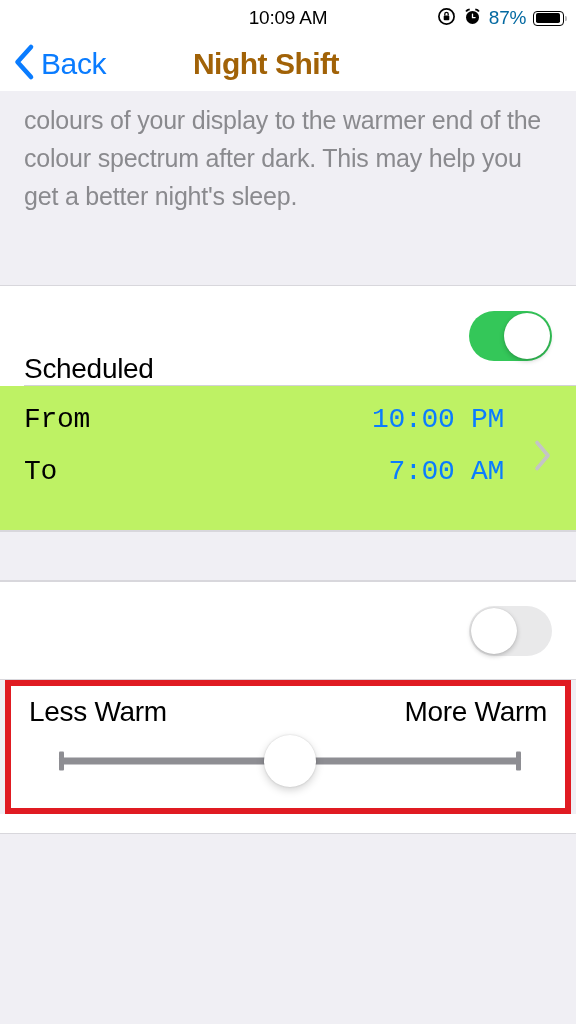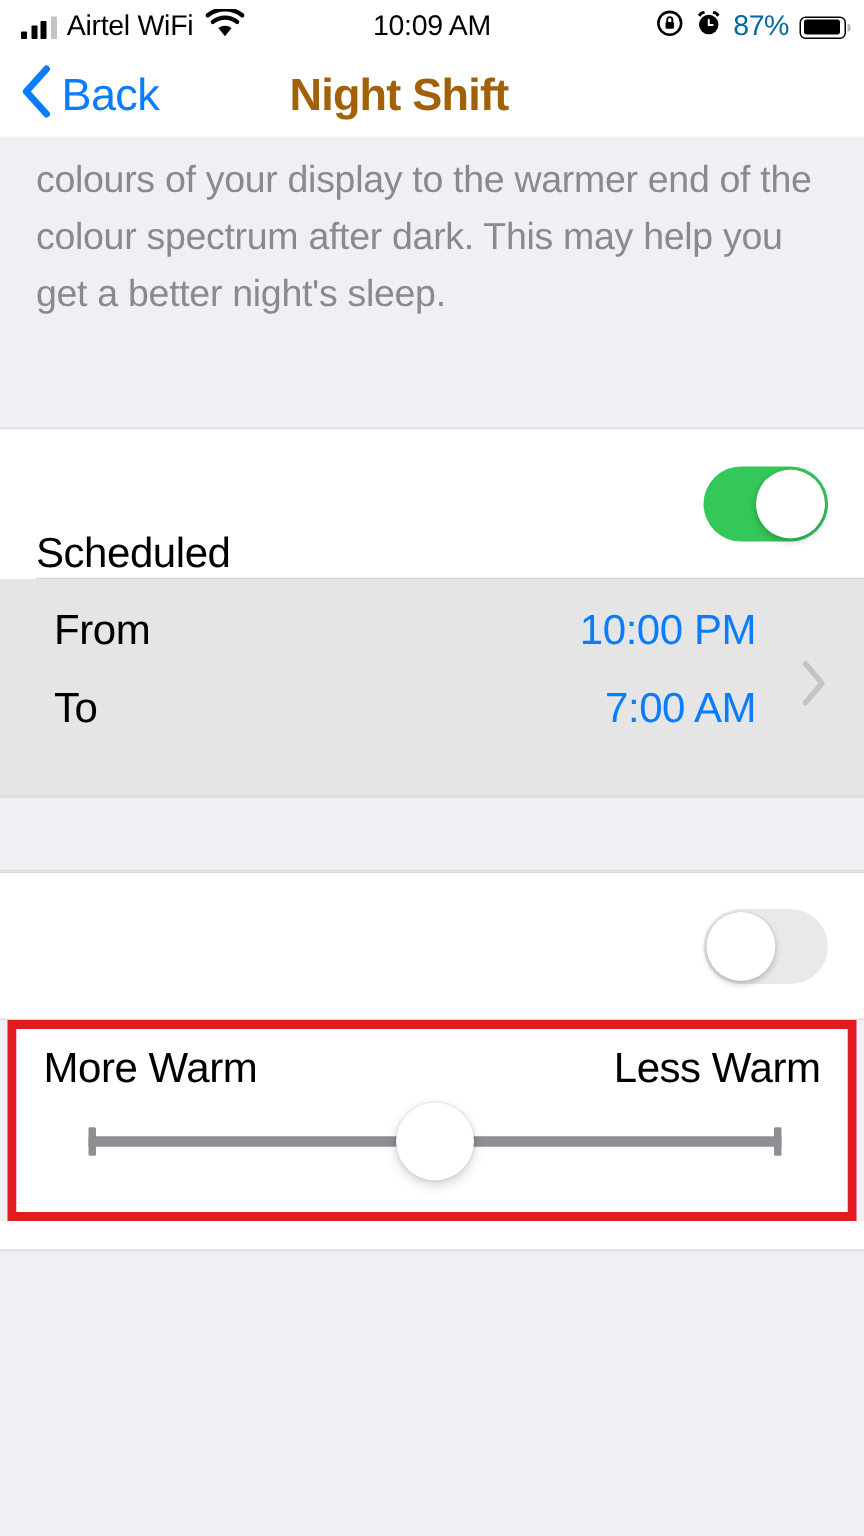--- a/index.html
+++ b/index.html
@@ -171,22 +171,23 @@
     box-shadow: 0 2px 5px rgba(0,0,0,0.22), 0 0 1px rgba(0,0,0,0.16);
   }
   .toggle.on { background: #34c759; }
   .toggle.on .knob { right: 2px; }
   .toggle.off { background: #e9e9ea; }
   .toggle.off .knob { left: 2px; }
 
   
   .schedule-row {
     position: relative;
-    background: #e5e5e5;
-    padding: 18px 24px 22px 36px;
+    background: #bef264;
+    padding: 18px 24px 22px 24px;
+    font-family: Liberation Mono, monospace;
   }
   .schedule-line {
     display: flex;
     align-items: baseline;
     justify-content: space-between;
     padding-right: 48px;
     height: 52px;
   }
   .schedule-key {
     font-size: 28px; color: #000; letter-spacing: -0.3px;
@@ -272,36 +273,20 @@
 
   .tail-white { background: #ffffff; height: 20px; border-bottom: 1px solid #d8d7dc; }
   .tail-gray { background: #f0eff4; height: 58px; }
 </style>
 </head>
 <body>
 
 <div class="screen">
 
   <div class="status-bar">
-    <div class="status-left">
-      <span class="signal-bars">
-        <i></i>
-          <i></i>
-          <i></i>
-          <i></i>
-      </span>
-      <span class="carrier-name">Airtel WiFi</span>
-      <span class="wifi-icon">
-        <svg width="26" height="19" viewBox="0 0 26 19">
-          <path d="M13 18.2 L8.6 12.6 a7.2 7.2 0 0 1 8.8 0 Z" fill="#000"></path>
-          <path d="M4.9 8.6 a12.9 12.9 0 0 1 16.2 0" stroke="#000" stroke-width="2.9" fill="none" stroke-linecap="round"></path>
-          <path d="M1.5 4.2 a18.6 18.6 0 0 1 23 0" stroke="#000" stroke-width="2.9" fill="none" stroke-linecap="round"></path>
-        </svg>
-      </span>
-    </div>
 
     <div class="status-center">
       <span class="clock">10:09 AM</span>
     </div>
 
     <div class="status-right">
       <span>
         <svg width="19" height="19" viewBox="0 0 19 19">
           <circle cx="9.5" cy="9.5" r="7.6" stroke="#000" stroke-width="1.7" fill="none"></circle>
           <rect x="6.7" y="8.6" width="5.6" height="4.6" rx="0.9" fill="#000"></rect>
@@ -373,22 +358,22 @@
         <span class="toggle off">
           <span class="knob"></span>
         </span>
       </div>
     </div>
 
 
     <div class="highlight-wrap">
       <div class="slider-card">
         <div class="slider-legend">
+          <span>Less Warm</span>
           <span>More Warm</span>
-          <span>Less Warm</span>
         </div>
         <div class="slider-track-area">
           <div class="track"></div>
           <div class="track-cap left"></div>
           <div class="track-cap right"></div>
           <div class="thumb" id="slider-thumb" style="left: 50%;"></div>
         </div>
       </div>
     </div>
 

